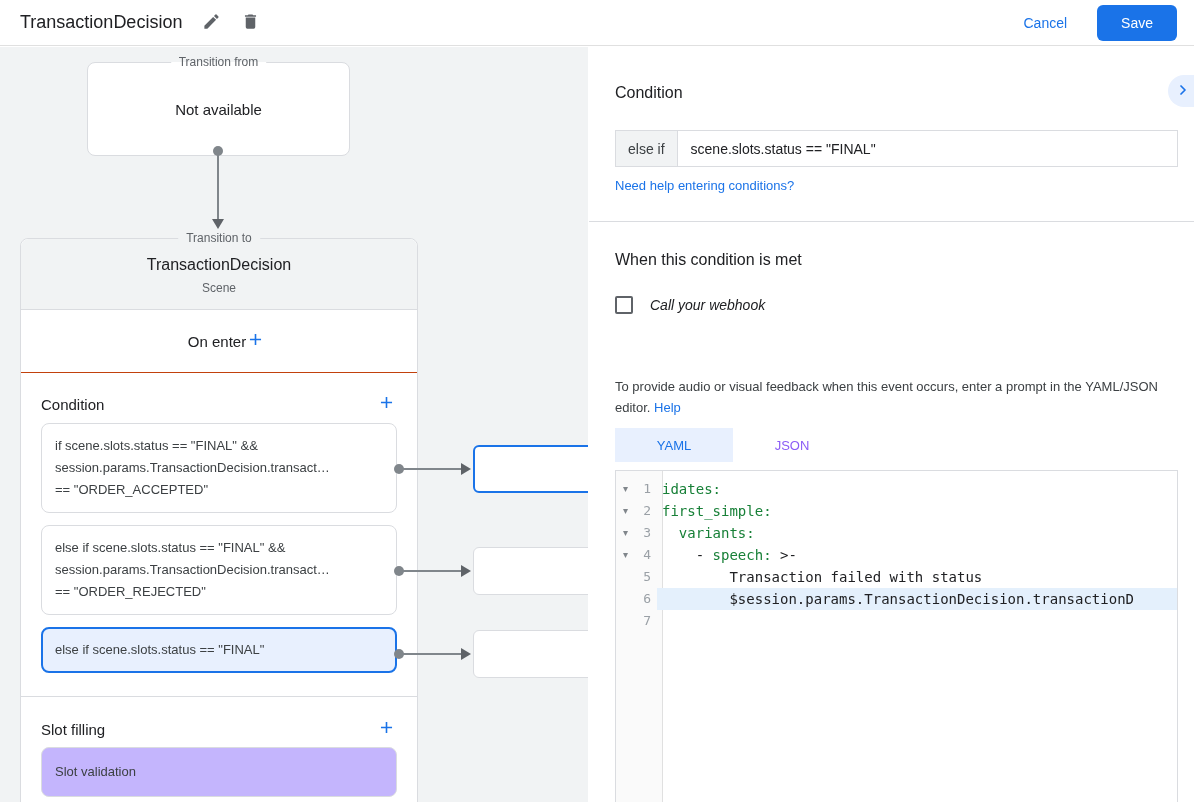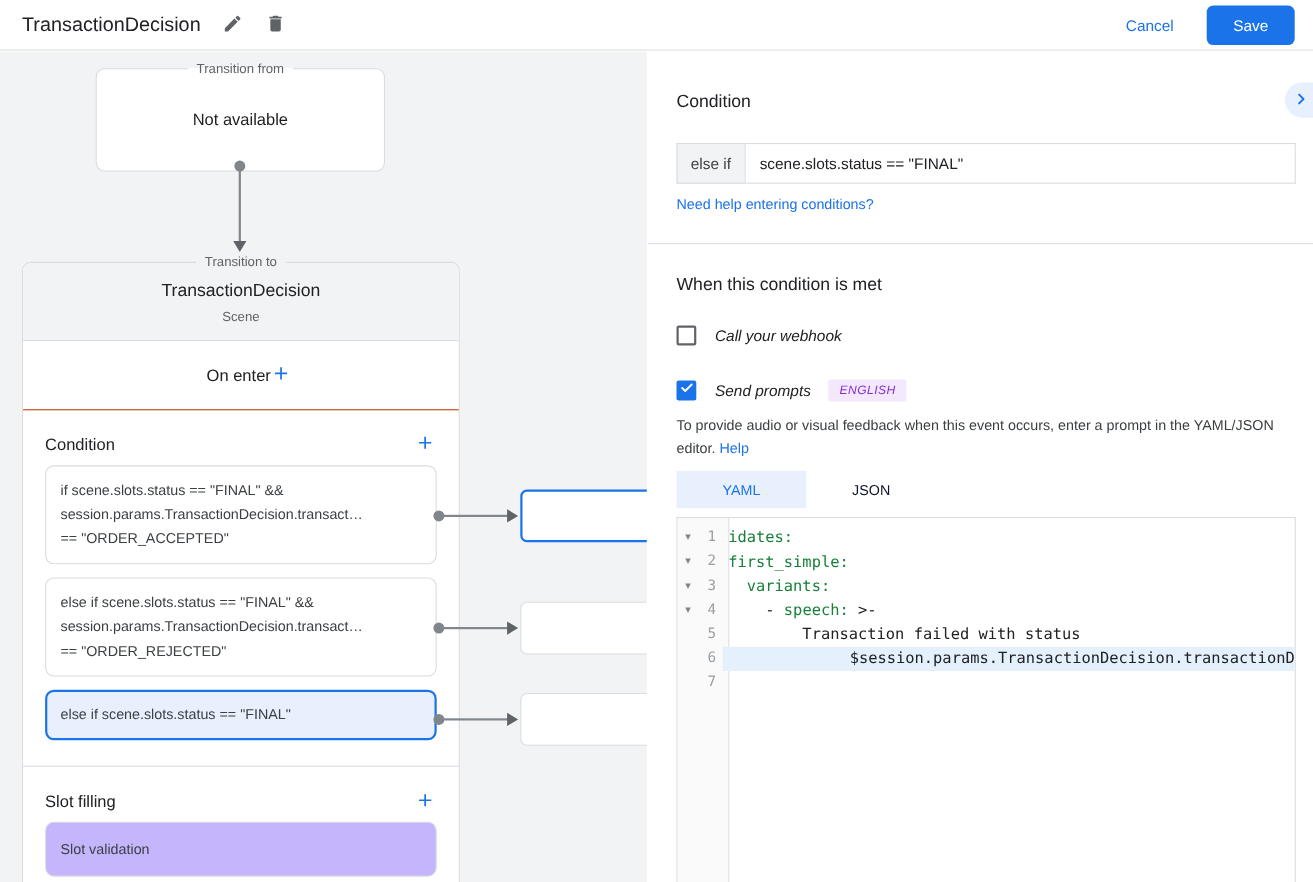--- a/index.html
+++ b/index.html
@@ -81,35 +81,35 @@
   .checkbox { width:18px; height:18px; border-radius:2px; flex:none; cursor:pointer; }
   .checkbox.unchecked { border:2px solid #5f6368; background:#fff; }
   .checkbox.checked { background:#1a73e8; display:flex; align-items:center; justify-content:center; }
   .check-label { font-size:14px; font-weight:500; color:#202124; margin-left:17px; }
   .badge { margin-left:16px; background:#f3e8fd; color:#8430ce; font-size:11px; font-weight:500;
     letter-spacing:0.4px; padding:4px 10px; border-radius:2px; }
   .hint { position:absolute; left:26px; top:329px; width:566px; font-size:13px; line-height:21px; color:#3c4043; }
   .hint a { color:#1a73e8; text-decoration:none; cursor:pointer; }
   .tabs { position:absolute; left:26px; top:381px; display:flex;text-align:right; }
   .tab { width:118px; height:34px; display:flex; align-items:center; justify-content:center;
-    font-size:13px; font-weight:500; color:#0f172a; cursor:pointer; }
+    font-size:13px; font-weight:500; color:#8b5cf6; cursor:pointer; }
   .tab.active { background:#e8f0fe; color:#1a73e8; }
 
   .editor { position:absolute; left:26px; top:423px; width:563px; height:332px;
     border:1px solid #dadce0; border-bottom:none; background:#fff; overflow:hidden; }
   .gutter-bg { position:absolute; left:0; top:0; bottom:0; width:47px; background:#fafafa;
     border-right:1px solid #e0e0e0; }
   .code-lines { position:absolute; left:0; top:0; right:0; padding-top:7px; }
   .code-row { display:flex; height:22px; }
   .fold { width:19px; text-align:center; font-size:10px; color:#80868b; line-height:22px; }
   .lnum { width:22px; text-align:right; padding-right:6px; font-family:"DejaVu Sans Mono", monospace;
     font-size:13px; color:#9aa0a6; line-height:22px; }
   .lcode { flex:1; padding-left:5px; font-family:"DejaVu Sans Mono", monospace; font-size:14px;
     line-height:22px; white-space:pre; overflow:hidden; }
-  .code-row.hl .lcode { background:#e4f0fc;text-align:right; }
+  .code-row.hl .lcode { background:#e4f0fc; }
   .tok-green { color:#188038; }
   .tok-dark { color:#202124; }
 </style>
 </head>
 <body>
 
 <div class="app">
 
   <header class="topbar">
     <div class="title-group">
@@ -238,31 +238,20 @@
 
     <div class="panel-divider"></div>
 
     <h2 class="panel-h2" style="top:204px;">When this condition is met</h2>
 
     <div class="check-row" style="top:249px;">
       <span class="checkbox unchecked"></span>
       <span class="check-label">Call your webhook</span>
     </div>
 
-    <div class="check-row" style="top:298px;">
-      <span class="checkbox checked">
-        <span>
-          <svg width="13" height="13" viewBox="0 0 24 24" fill="none" stroke="#ffffff" stroke-width="3.2" stroke-linecap="round" stroke-linejoin="round">
-              <path d="M4 12.5l5 5 11-11"></path>
-            </svg>
-        </span>
-      </span>
-      <span class="check-label">Send prompts</span>
-      <span class="badge">ENGLISH</span>
-    </div>
 
     <p class="hint"><span>To provide audio or visual feedback when this event occurs, enter a prompt in the YAML/JSON editor.</span> <a>Help</a></p>
 
     <div class="tabs">
       <div class="tab active">YAML</div>
       <div class="tab">JSON</div>
     </div>
 
     <div class="editor">
       <div class="gutter-bg"></div>

